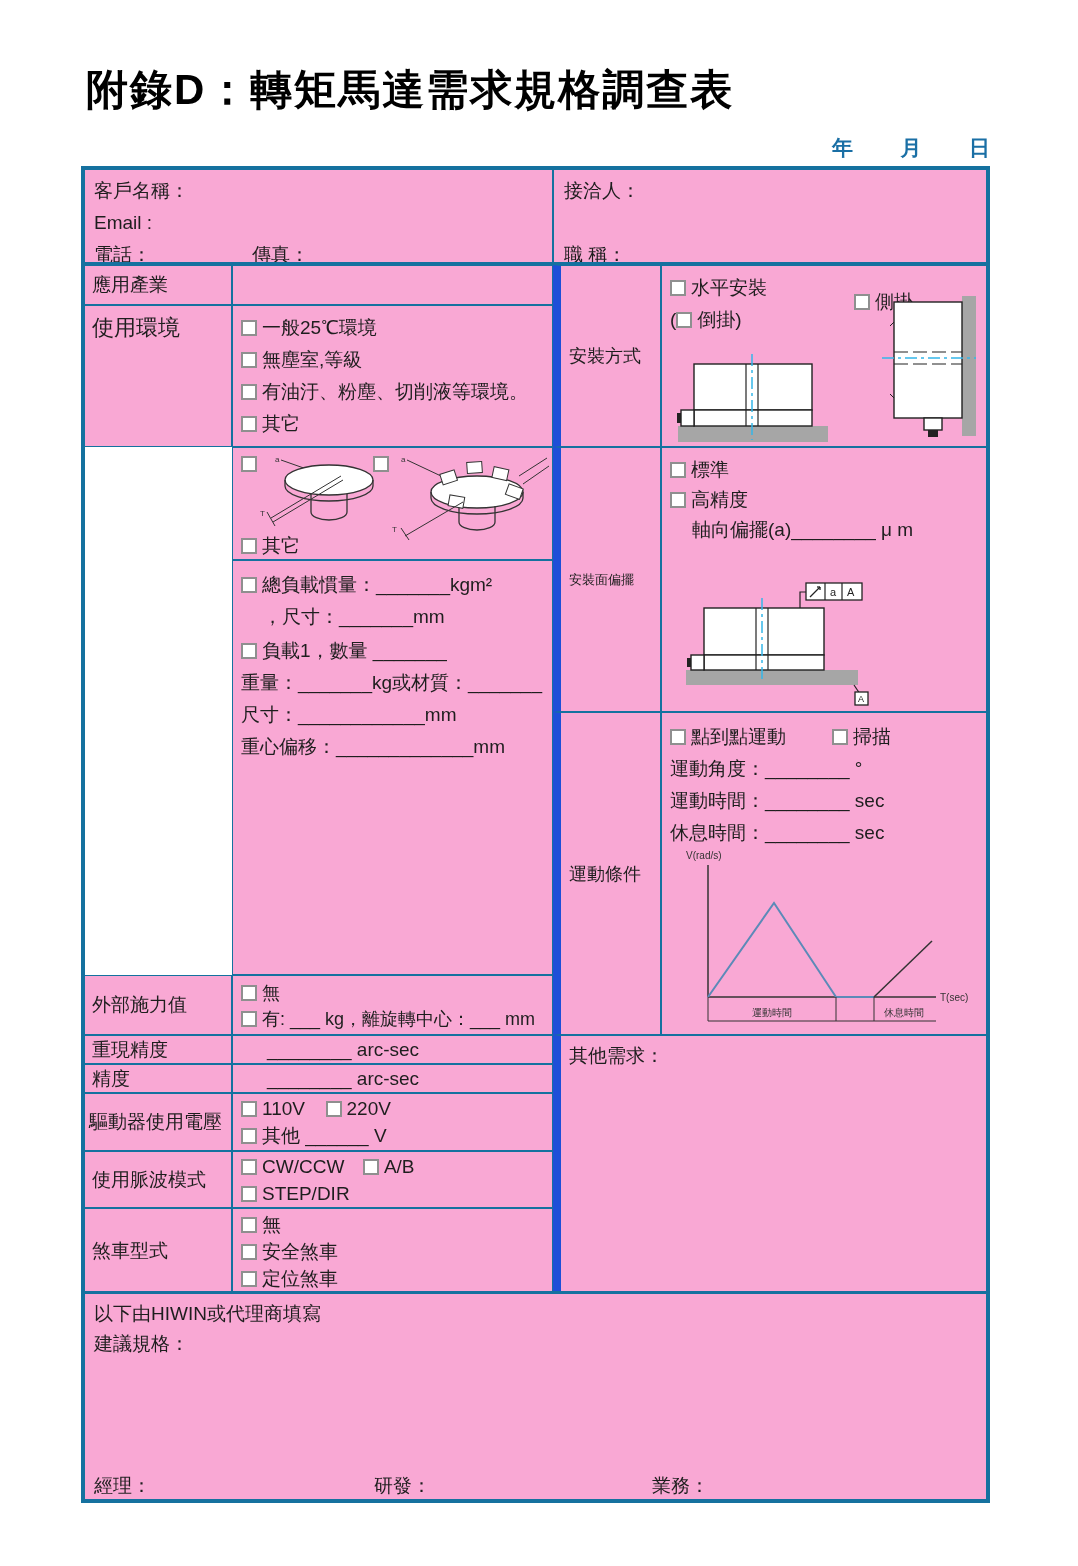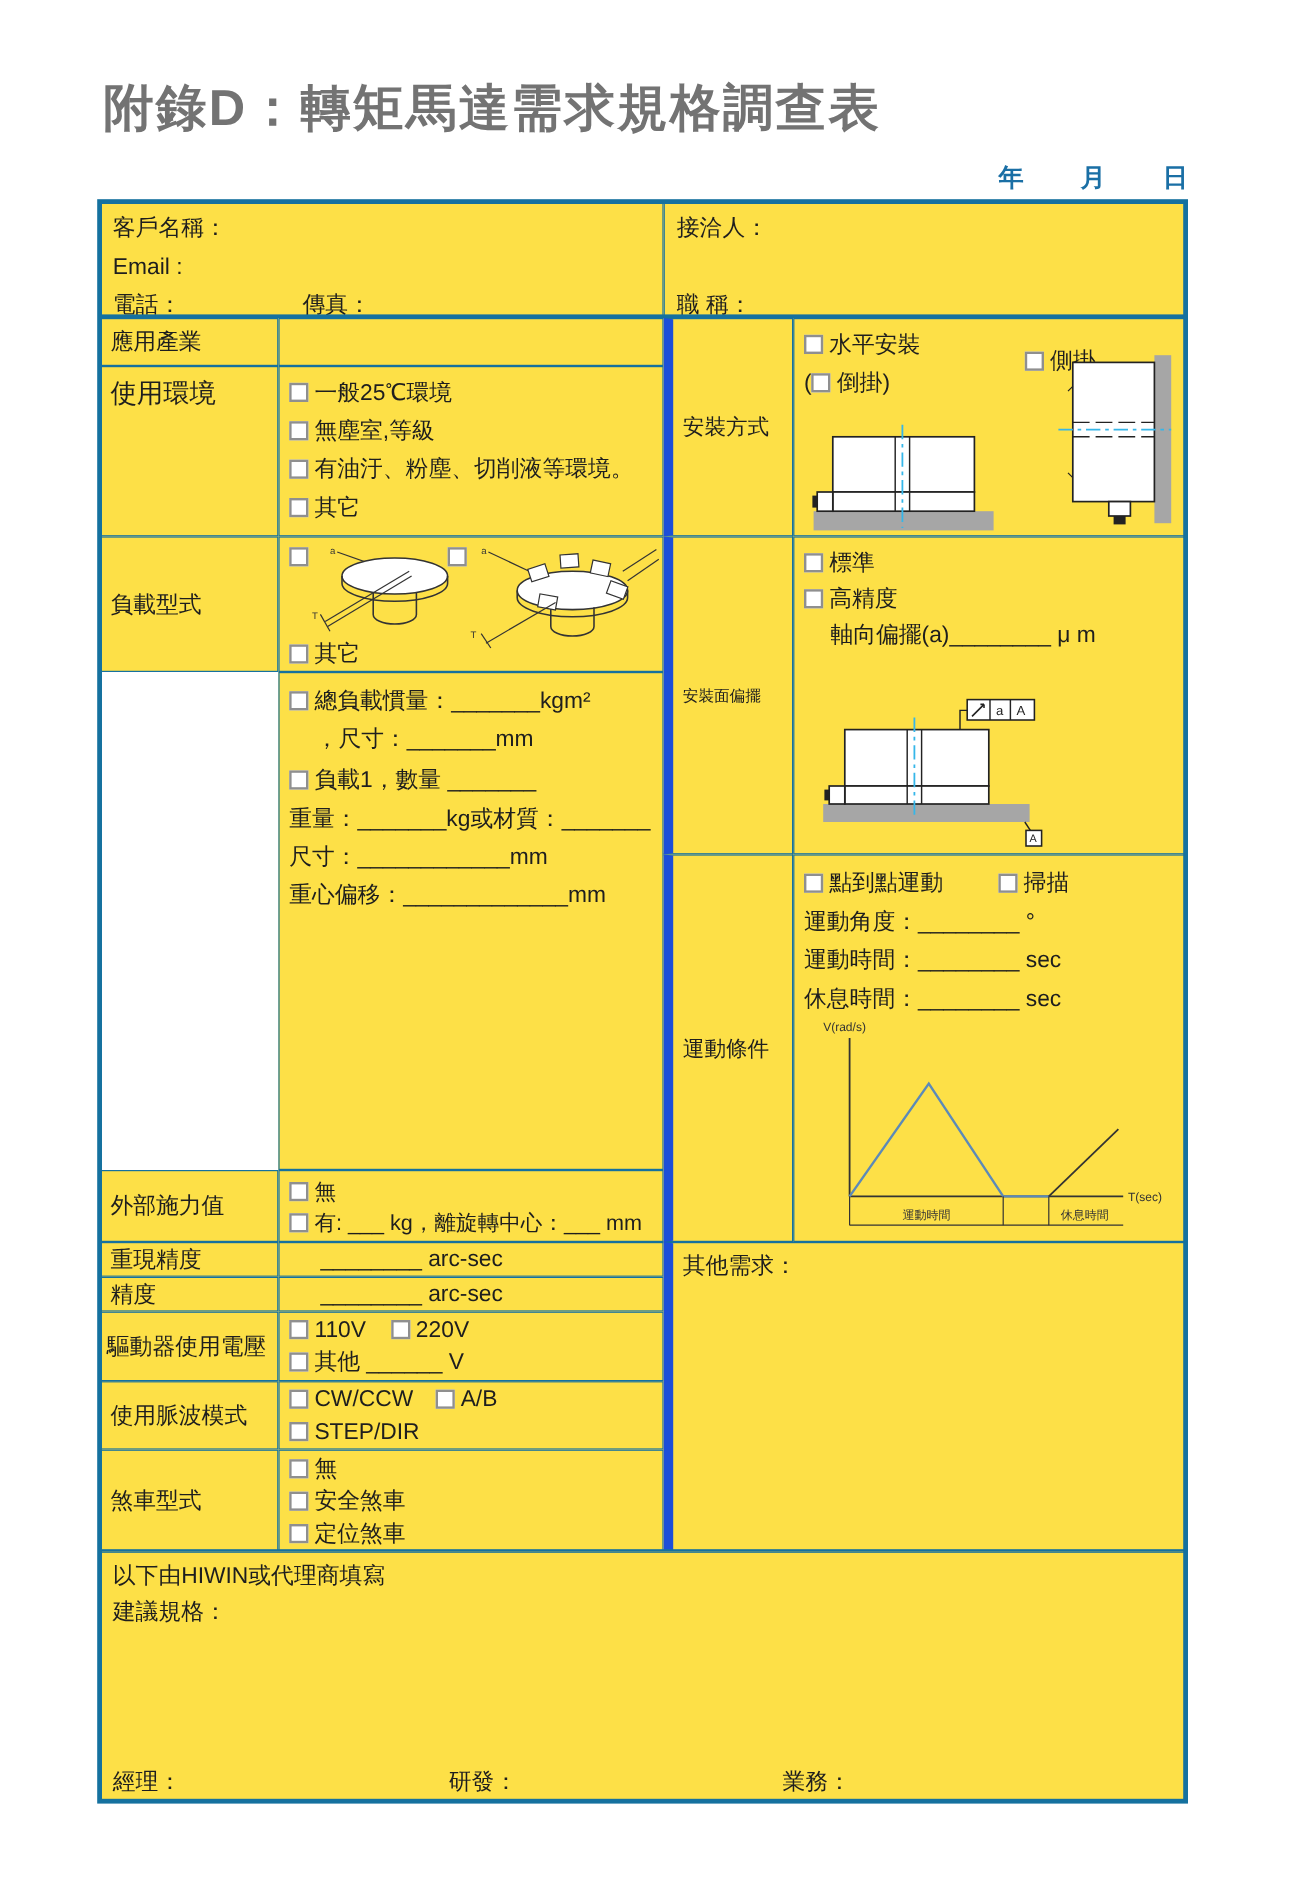--- a/index.html
+++ b/index.html
@@ -1,23 +1,23 @@
 <!DOCTYPE html>
 <html><head>
 <meta charset="utf-8">
 <style>
   html,body{margin:0;padding:0;background:#fff}
   #page{position:relative;width:1078px;height:1566px;background:#fff;overflow:hidden;
         font-family:"Liberation Sans",sans-serif;color:#1e1e1e}
   .abs{position:absolute;white-space:nowrap}
-  .cell{position:absolute;box-sizing:border-box;border:1px solid #15719f;background:#fde047}
+  .cell{position:absolute;box-sizing:border-box;border:1px solid #15719f;background:#f9a8d4}
   .thickL{border-left:8px solid #1d4ed8}
   .outer{position:absolute;box-sizing:border-box;border:4px solid #15719f;pointer-events:none}
   .bar{position:absolute;background:#15719f}
-  .title{font-size:42px;font-weight:bold;color:#737373;letter-spacing:2px}
+  .title{font-size:42px;font-weight:bold;color:#000000;letter-spacing:2px}
   .date{display:flex;justify-content:space-between;font-size:21px;color:#1a6fa5;font-weight:bold}
   .t19{font-size:19px;line-height:31px;white-space:nowrap}
   .t18{font-size:18px;line-height:30px;white-space:nowrap}
   .lblv{display:flex;align-items:center;padding-left:8px;font-size:19px}
   .lblt{padding:7px 0 0 8px;font-size:22px}
   .cb{display:inline-block;width:16px;height:16px;border:2px solid #8f8f8f;box-sizing:border-box;
       vertical-align:-2px;margin-right:5px;background:#fff}
   svg{display:block}
   text{font-family:"Liberation Sans",sans-serif}
 </style>
@@ -41,21 +41,20 @@
     <div class="abs t19" style="left:168px;top:70px">傳真：</div>
   </div>
   <div class="cell" style="left:553px;top:168px;width:435px;height:97px">
     <div class="abs t19" style="left:10px;top:6px">接洽人：</div>
     <div class="abs t19" style="left:10px;top:70px">職 稱：</div>
   </div>
   <div class="bar" style="left:83px;top:262px;width:905px;height:3px"></div>
 
   <div class="cell lblv" style="left:83px;top:265px;width:149px;height:40px">應用產業</div>
   <div class="cell lblt" style="left:83px;top:305px;width:149px;height:142px">使用環境</div>
-  <div class="cell lblv" style="left:83px;top:447px;width:149px;height:113px">負載型式</div>
   <div class="cell lblv" style="left:83px;top:975px;width:149px;height:60px">外部施力值</div>
   <div class="cell lblv" style="left:83px;top:1035px;width:149px;height:29px">重現精度</div>
   <div class="cell lblv" style="left:83px;top:1064px;width:149px;height:29px">精度</div>
   <div class="cell lblv" style="left:83px;top:1093px;width:149px;height:58px;padding-left:5px">驅動器使用電壓</div>
   <div class="cell lblv" style="left:83px;top:1151px;width:149px;height:57px">使用脈波模式</div>
   <div class="cell lblv" style="left:83px;top:1208px;width:149px;height:85px">煞車型式</div>
 
   <div class="cell" style="left:232px;top:265px;width:321px;height:40px"></div>
 
   <div class="cell" style="left:232px;top:305px;width:321px;height:142px">

